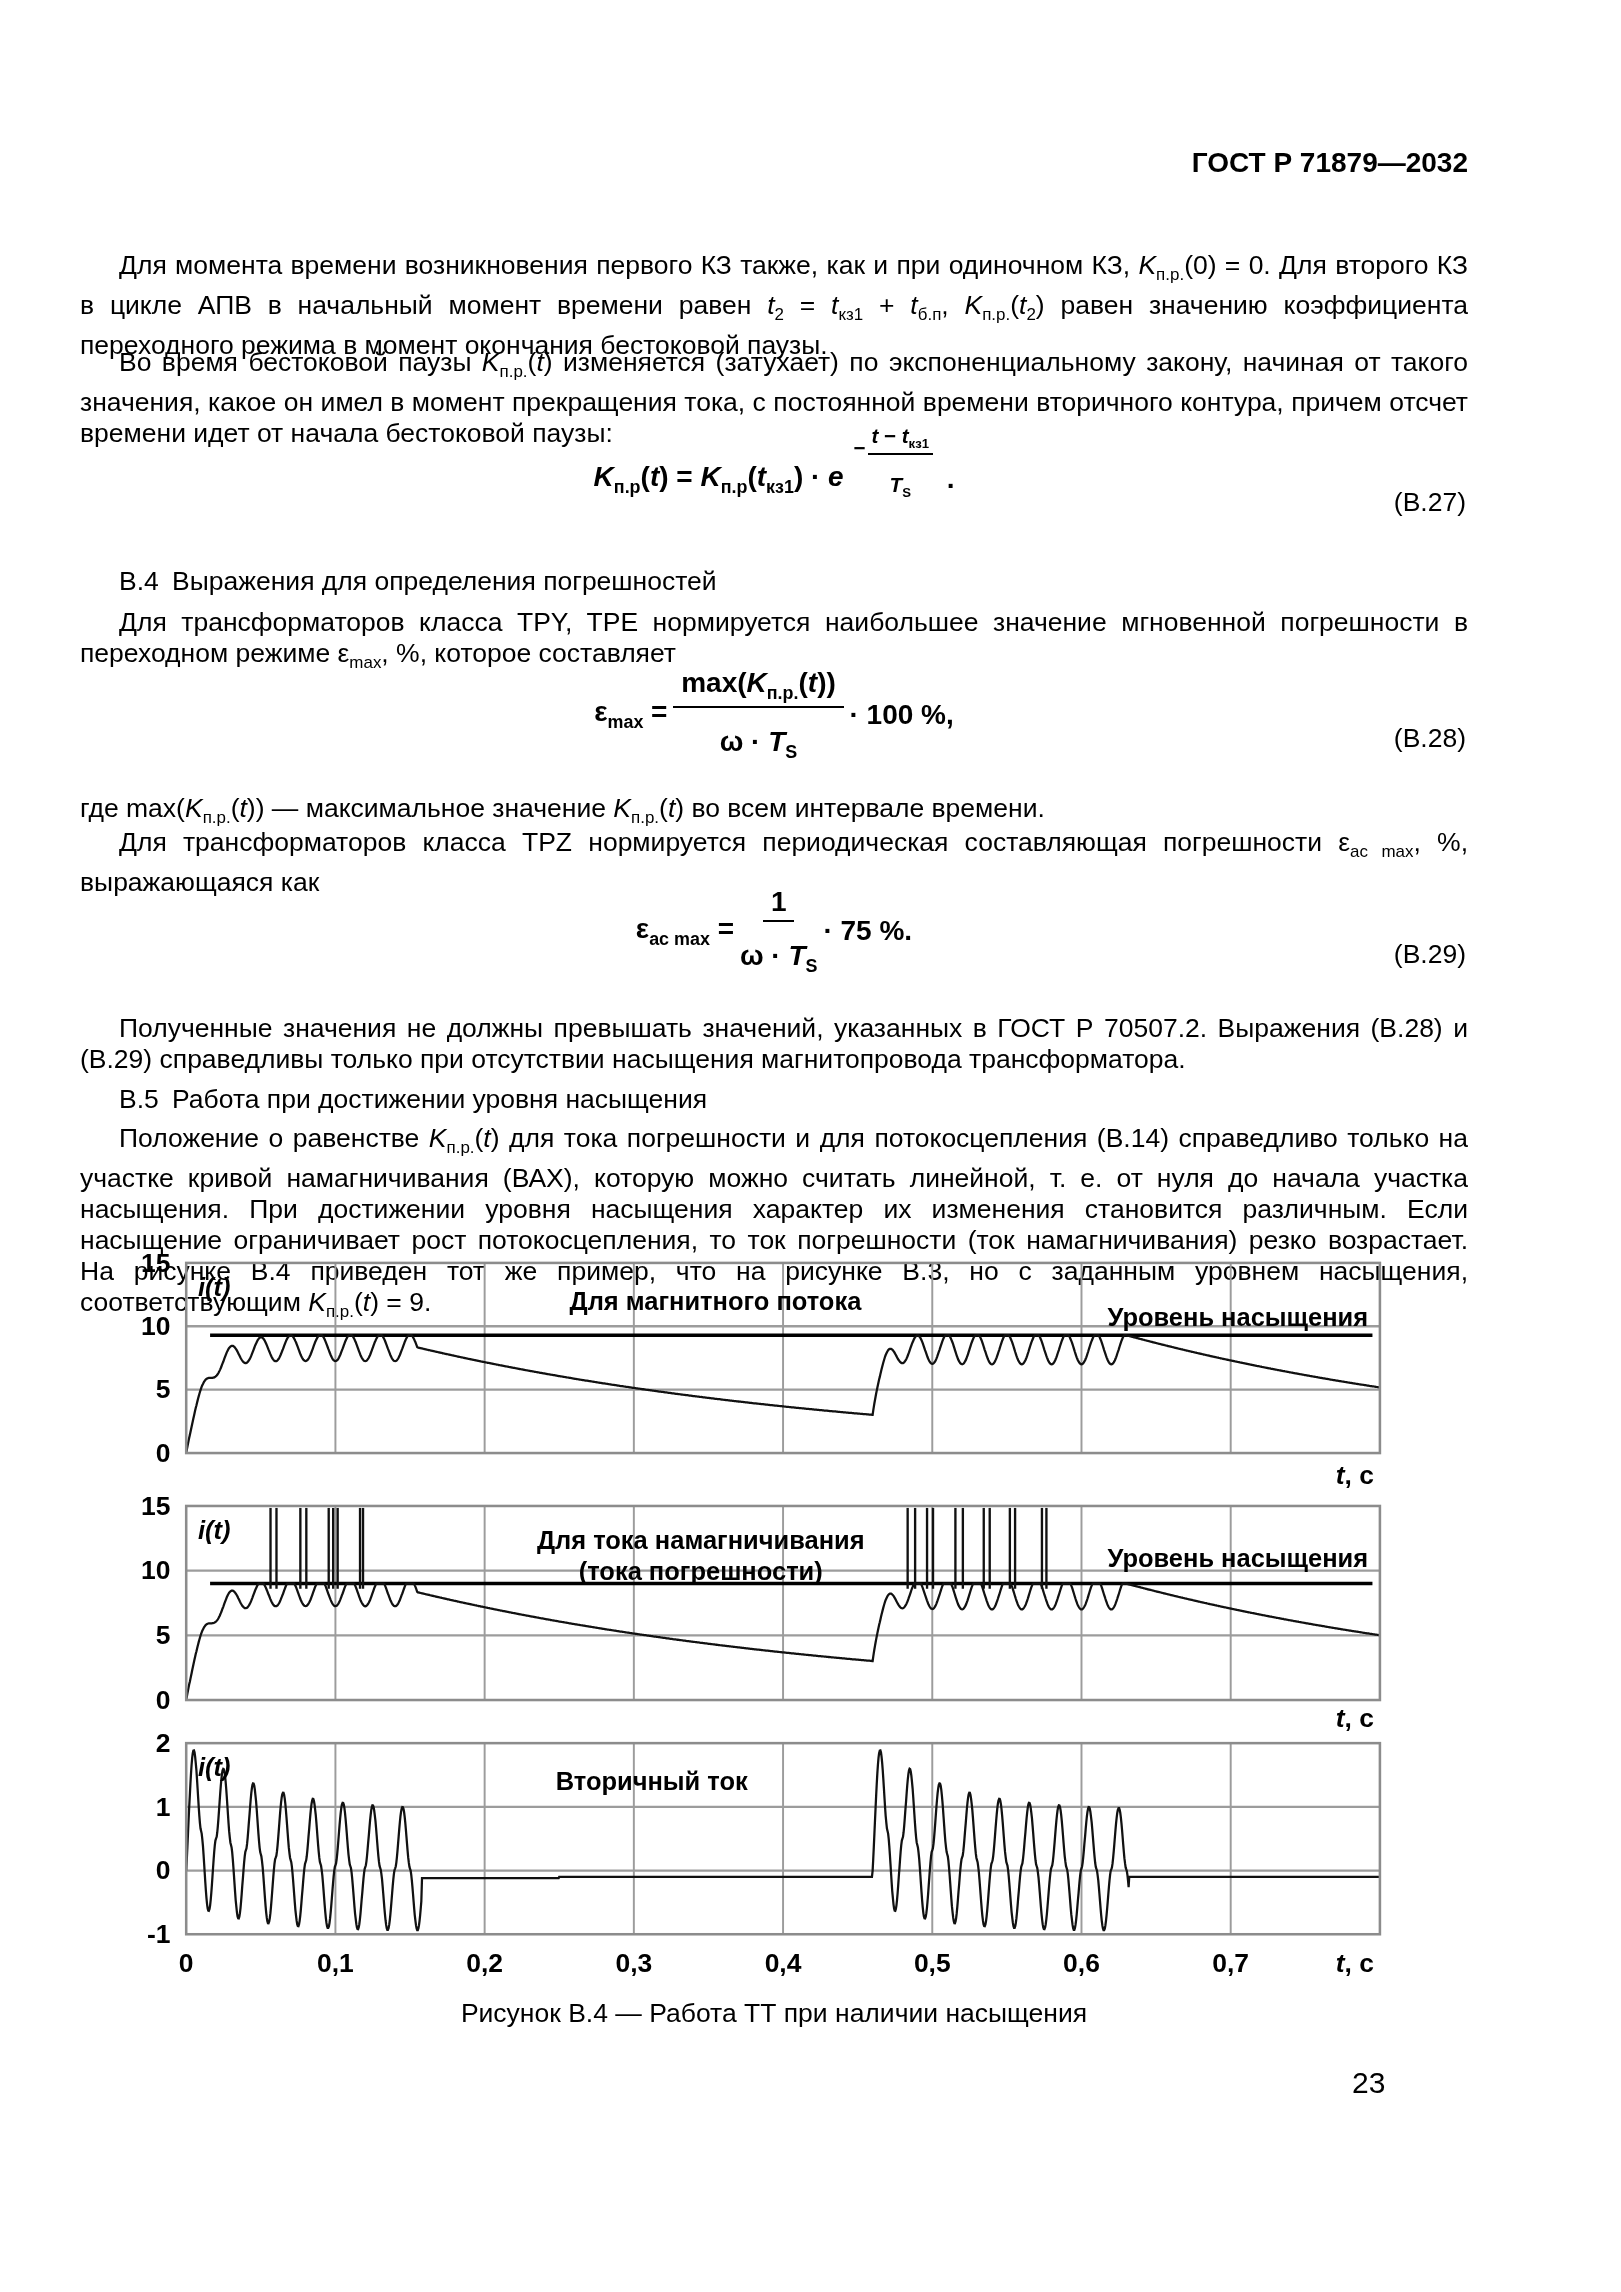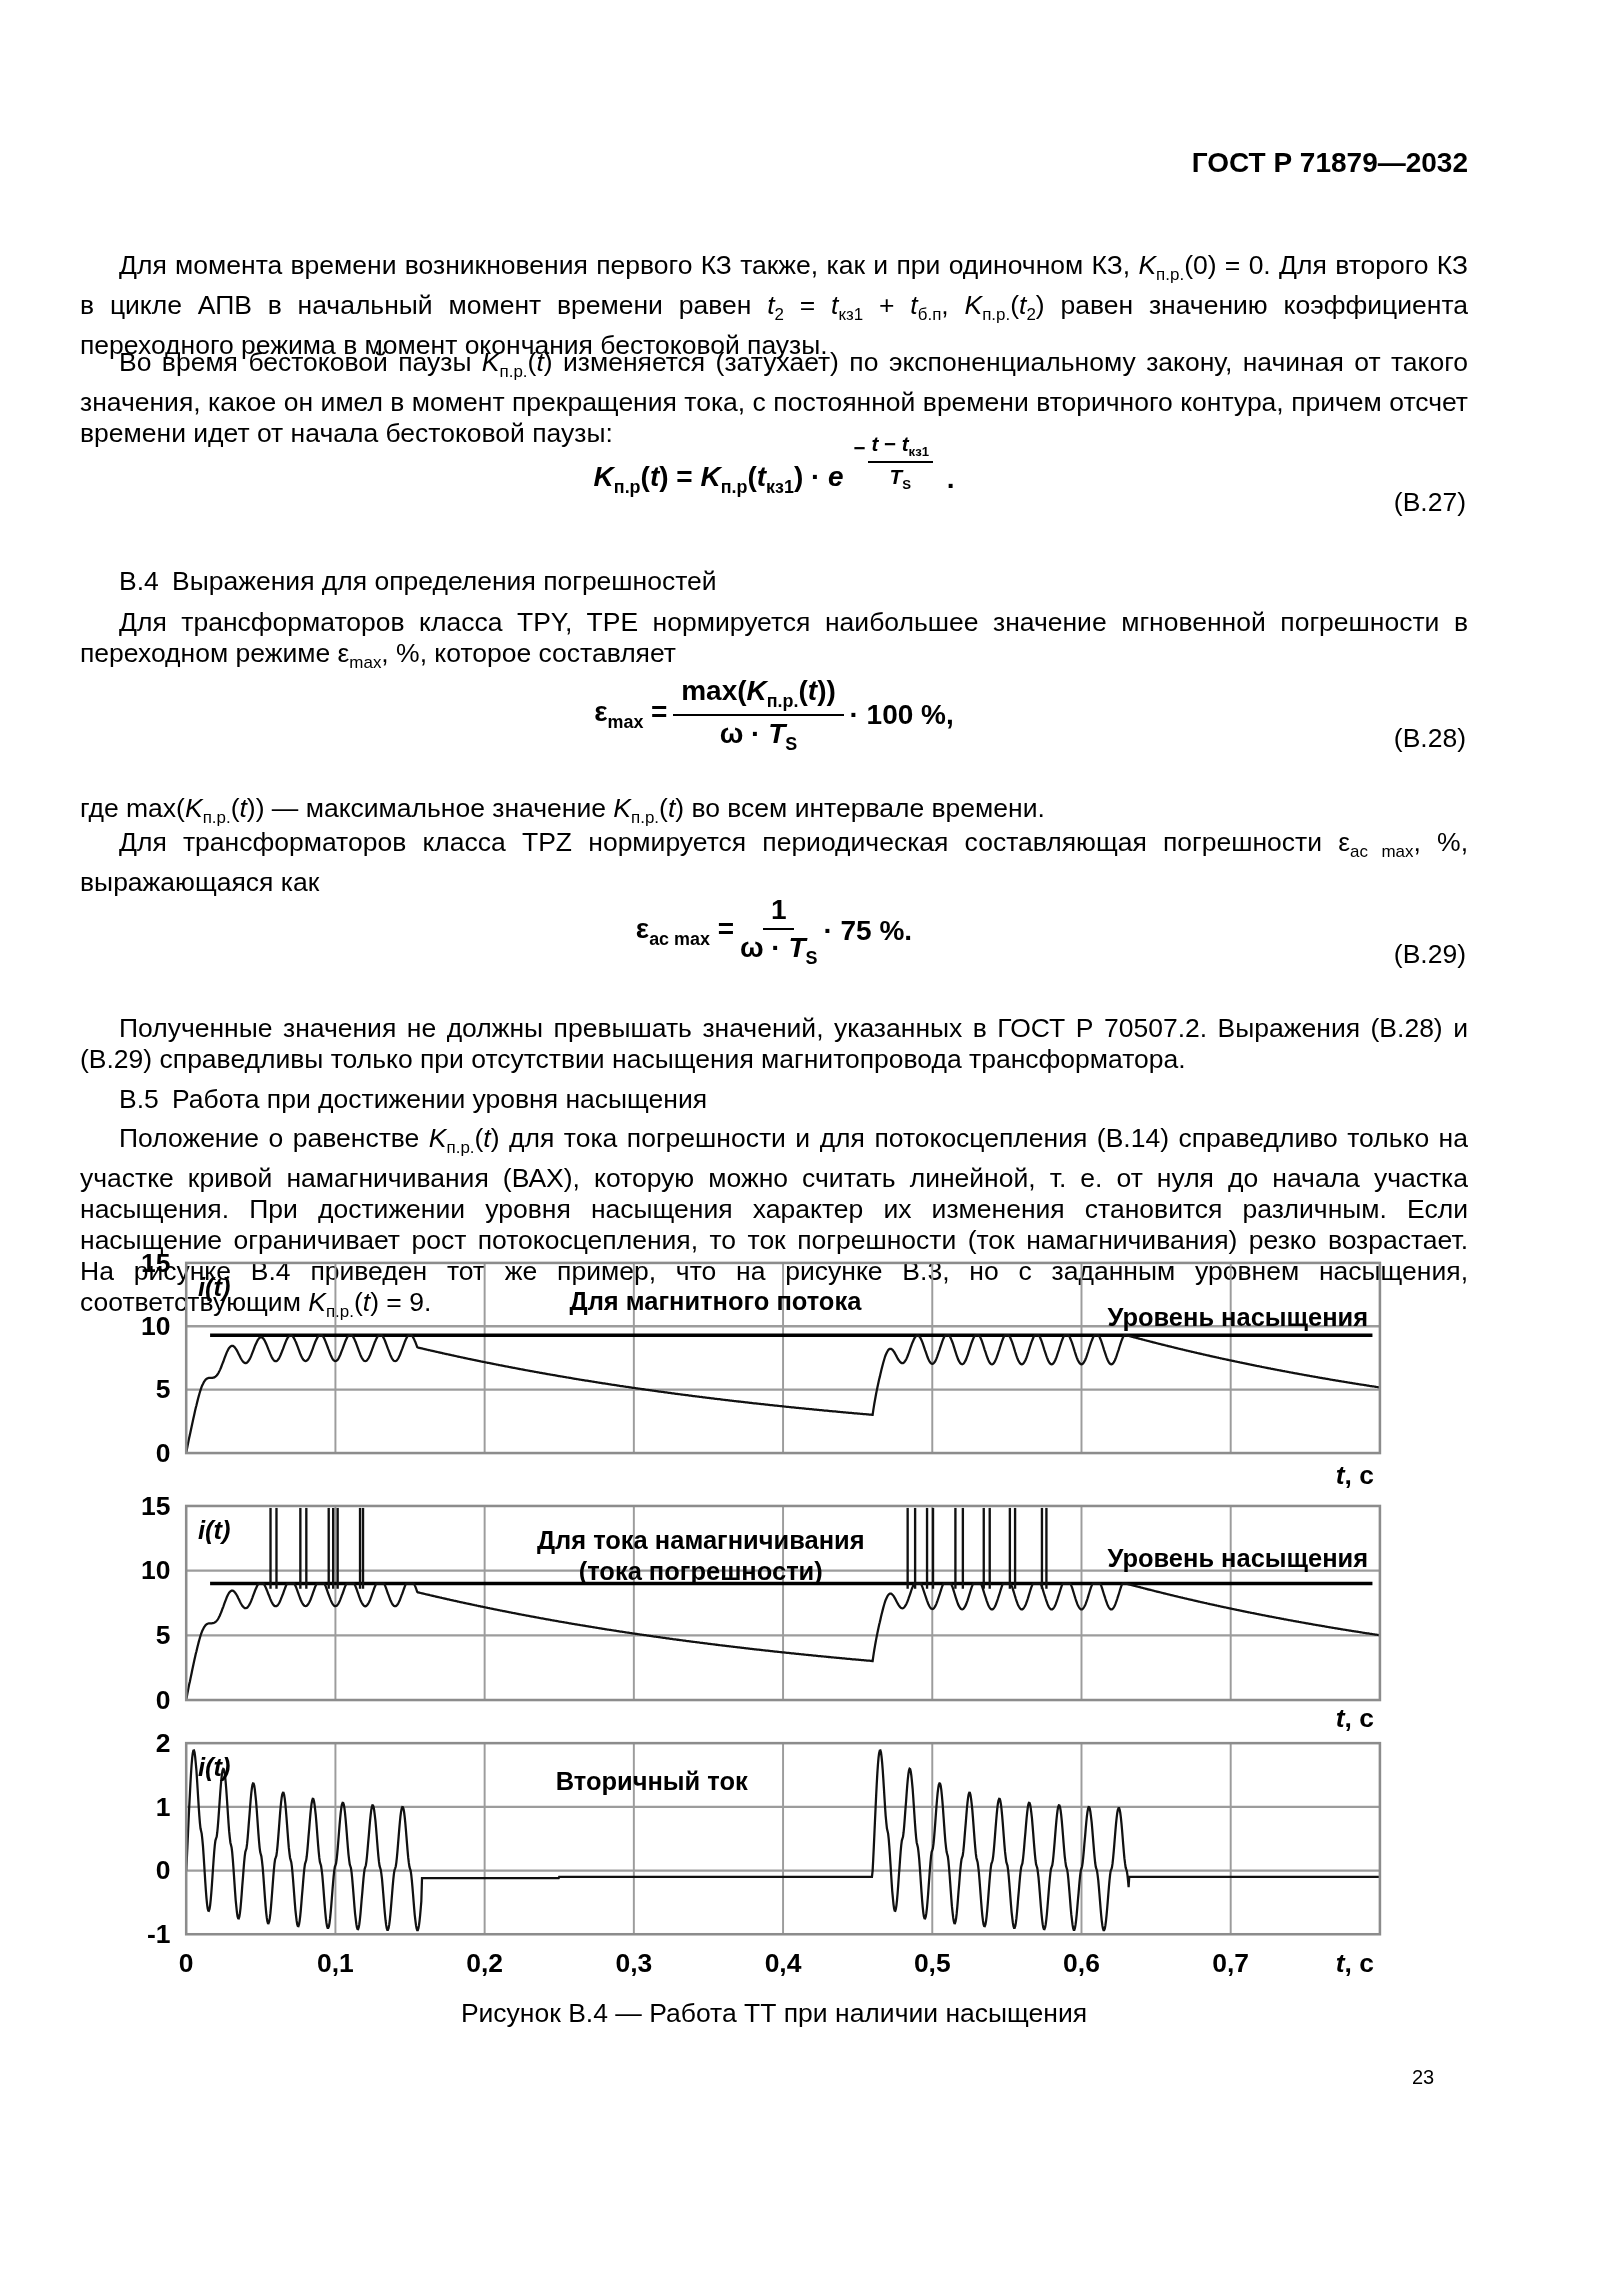--- a/index.html
+++ b/index.html
@@ -12,28 +12,28 @@
   .hdr{left:80px;width:1388px;top:147px;text-align:right;font-weight:700;font-size:28px;}
   .para{left:80px;width:1388px;font-size:26.5px;line-height:31px;text-align:justify;}
   .ind{text-indent:39px;}
   .heading{left:80px;width:1388px;font-size:26.5px;font-weight:400;text-indent:39px;}
   .formula{left:80px;width:1388px;display:flex;align-items:center;justify-content:center;
            font-size:28px;font-weight:700;}
   .formula .fline{display:flex;align-items:center;gap:5.9px;}
   .ftag{position:absolute;right:2px;top:50%;transform:translateY(-50%);font-weight:400;font-size:26.5px;margin-top:23px;}
   .frac{display:inline-flex;flex-direction:column;align-items:center;text-align:center;}
   .frac .fnum{border-bottom:2.9px solid #000;padding:0 7.8px 2px 7.8px;}
-  .frac .fden{padding-top:2px;}
+  .frac .fden{padding-top:18px;}
   .frac-sm{font-size:20.6px;margin-top:28px;}
   .frac-sm .fnum{border-bottom:2px solid #000;padding:0 3.9px 1px 3.9px;}
   .expwrap{display:inline-flex;align-items:center;gap:2px;position:relative;top:-31px;margin-left:3.9px;font-size:20.6px;}
   .ftail{margin-left:7.8px;}
   sub{font-size:64%;}
   .caption{left:80px;width:1388px;top:1998px;text-align:center;font-size:26.5px;}
-  .pagenum{left:1412px;top:2066px;font-size:20px;}
+  .pagenum{left:1352px;top:2066px;font-size:30px;}
   i{font-style:italic;}
 </style>
 </head>
 <body>
 
 <div class="abs hdr">ГОСТ Р 71879—2032</div>
 
 <p class="abs para ind" style="top:223px">Для момента времени возникновения первого КЗ также, как и при одиночном КЗ, <i>K</i><sub>п.р.</sub>(0) = 0. Для второго КЗ в цикле АПВ в начальный момент времени равен <i>t</i><sub>2</sub> = <i>t</i><sub>кз1</sub> + <i>t</i><sub>б.п</sub>, <i>K</i><sub>п.р.</sub>(<i>t</i><sub>2</sub>) равен значению коэффициента переходного режима в момент окончания бестоковой паузы.</p>
 <p class="abs para ind" style="top:320px">Во время бестоковой паузы <i>K</i><sub>п.р.</sub>(<i>t</i>) изменяется (затухает) по экспоненциальному закону, начиная от такого значения, какое он имел в момент прекращения тока, с постоянной времени вторичного контура, причем отсчет времени идет от начала бестоковой паузы:</p>
 

